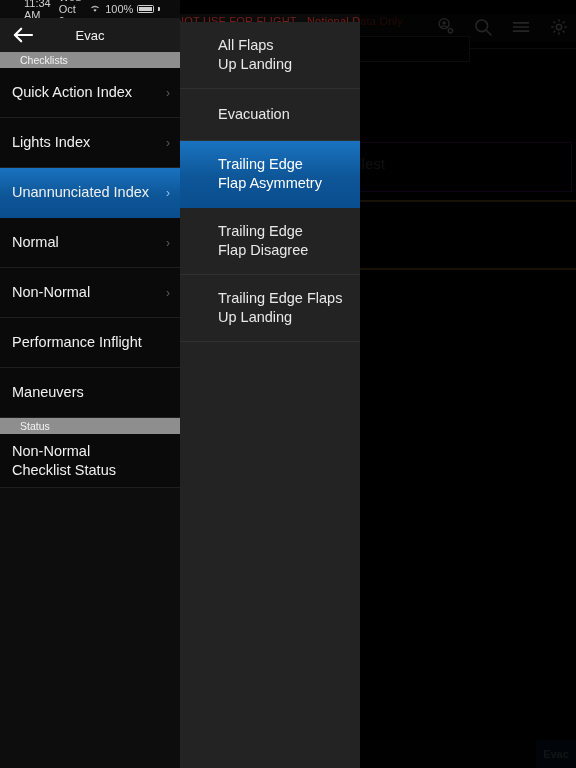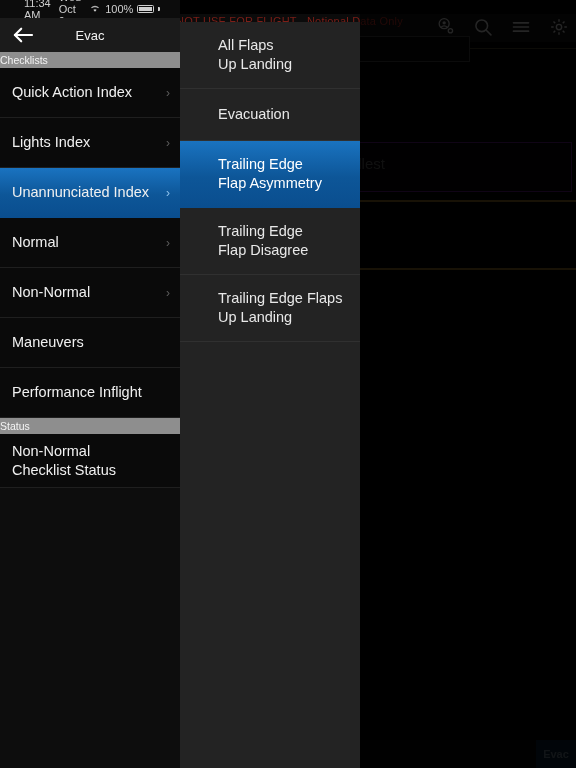--- a/index.html
+++ b/index.html
@@ -95,21 +95,21 @@
   .batt { width: 17px; height: 8px; border: 1px solid #cfcfcf; border-radius: 1.5px; position: relative; }
   .batt::after { content:""; position:absolute; left:1px; top:1px; bottom:1px; right:1px; background:#cfcfcf; }
   .batt-cap { width: 1.5px; height: 4px; background: #cfcfcf; border-radius: 0 1px 1px 0; }
 
   .navbar { height: 34px; background: #1b1b1b; position: relative; display: flex; align-items: center; }
   .back-arrow { position: absolute; left: 12px; top: 8px; width: 22px; height: 18px; cursor: pointer; }
   .navbar .nav-title { width: 100%; text-align: center; font-size: 13px; color: #f2f2f2; }
 
   .sec-head {
     height: 16px; background: #8e8e8e; color: #f4f4f4;
-    font-size: 10.5px; display: flex; align-items: center; padding-left: 0;
+    font-size: 10.5px; display: flex; align-items: center; padding-left: 20px;
   }
   .side-item {
     position: relative; height: 50px; background: #0a0a0a;
     border-bottom: 1px solid #1f1f1f;
     display: flex; flex-direction: column; justify-content: center; padding-left: 12px;
   }
   .side-item .ln { font-size: 14.5px; color: #f0f0f0; line-height: 19px; }
   .side-item .chev { position: absolute; right: 10px; top: 50%; transform: translateY(-50%); color: #5d5d5d; font-size: 12px; }
   .side-item.sel { background: linear-gradient(180deg,#1a73c0 0%, #0d5698 55%, #0a4e8f 100%); border-bottom: 1px solid #0a4e8f; }
   .side-item.sel .chev { color: #8fc2ec; }
@@ -274,25 +274,25 @@
         <div class="chev">›</div>
       </div>
 
       <div class="side-item">
         <div class="ln">Non-Normal</div>
         <div class="chev">›</div>
       </div>
 
 
       <div class="side-item">
+        <div class="ln">Performance Inflight</div>
+      </div>
+
+      <div class="side-item">
         <div class="ln">Maneuvers</div>
-      </div>
-
-      <div class="side-item">
-        <div class="ln">Performance Inflight</div>
       </div>
 
       <div class="sec-head">Status</div>
 
       <div class="side-item two">
         <div class="ln">Non-Normal</div>
         <div class="ln">Checklist Status</div>
       </div>
 
       <div class="side-filler"></div>

